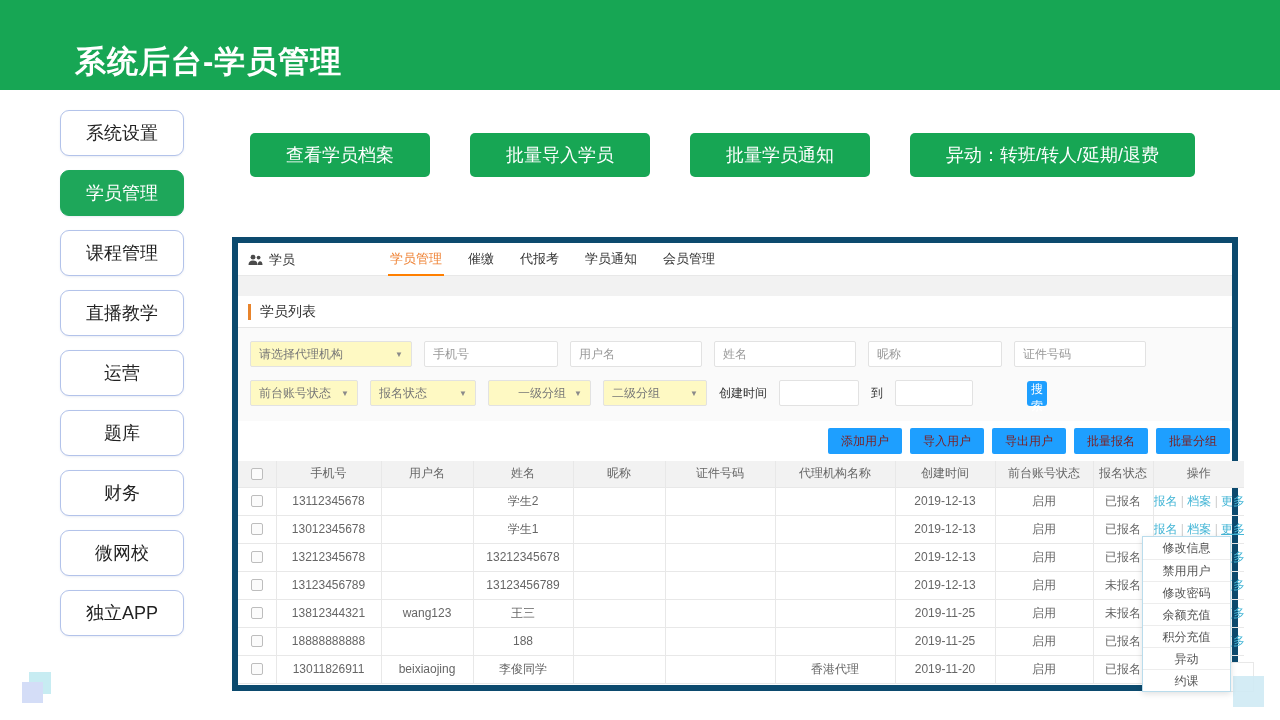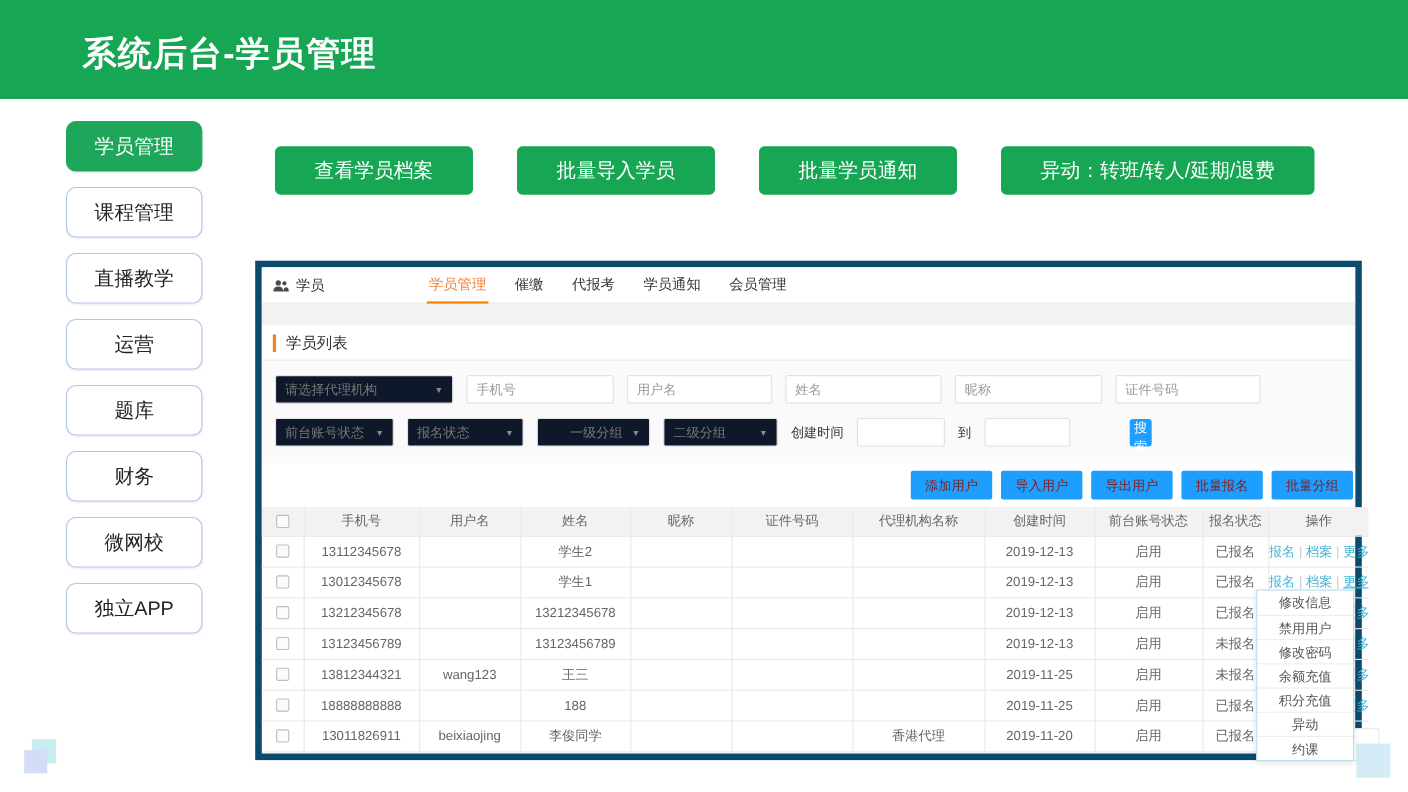--- a/index.html
+++ b/index.html
@@ -1,19 +1,19 @@
 <!DOCTYPE html>
 <html><head>
 <meta charset="utf-8">
 <style>
   * { margin:0; padding:0; box-sizing:border-box; }
   html,body { width:1280px; height:720px; overflow:hidden; background:#ffffff;
     font-family:"Liberation Sans","DejaVu Sans",sans-serif; }
   .topbar { position:absolute; left:0; top:0; width:1280px; height:90px; background:#17a654; }
-  .topbar h1 { position:absolute; left:75px; top:4px; line-height:90px; color:#fff;
+  .topbar h1 { position:absolute; left:75px; top:17px; line-height:90px; color:#fff;
     font-size:31px; font-weight:600; letter-spacing:1px; }
 
   
   .sidebar { position:absolute; left:60px; top:110px; width:124px; }
   .side-btn { height:46px; line-height:44px; margin-bottom:14px; background:#fff;
     border:1px solid #b3c3ea; border-radius:9px; text-align:center; font-size:18px;
     color:#222; cursor:pointer; box-shadow:0 1px 2px rgba(120,140,190,.15); }
   .side-btn.active { background:#1ea75a; border-color:#1ea75a; color:#fff; }
 
   
@@ -33,21 +33,21 @@
   .gray-gap { height:20px; background:#f2f2f2; }
   .section-title { height:32px; border-bottom:1px solid #e6e6e6; display:flex;
     align-items:center; padding-left:10px; background:#fff; }
   .orange-bar { width:3px; height:16px; background:#e8842c; margin-right:9px; }
   .section-title span.txt { font-size:14px; color:#333; }
 
   
   .filters { background:#fafafa; padding:13px 12px 15px 12px; }
   .f-row { display:flex; align-items:center; gap:12px; }
   .f-row + .f-row { margin-top:13px; }
-  .f-select { height:26px; background:#0f172a; border:1px solid #e2e2e2; border-radius:2px;
+  .f-select { height:26px; background:#fef9c3; border:1px solid #e2e2e2; border-radius:2px;
     display:flex; align-items:center; justify-content:space-between; padding:0 8px;
     font-size:12px; color:#777; cursor:pointer; }
   .f-select .caret { font-size:8px; color:#8a8a8a; margin-left:6px; }
   .f-input { height:26px; background:#fff; border:1px solid #e2e2e2; border-radius:2px;
     padding:0 8px; font-size:12px; color:#555; outline:none; }
   .f-input::placeholder { color:#999; }
   .f-label { font-size:12px; color:#333; white-space:nowrap; }
   .search-btn { width:20px; height:25px; background:#1e9fff; color:#fff; border:none;
     border-radius:3px; font-size:12px; cursor:pointer; margin-left:42px; }
 
@@ -87,20 +87,21 @@
   .d-cyan-r  { left:1233px; top:676px; width:31px; height:31px; background:#cfeaf4; opacity:.9; }
 </style>
 </head>
 <body>
 
 <header class="topbar">
   <h1>系统后台-学员管理</h1>
 </header>
 
 <nav class="sidebar">
+    <div class="side-btn">系统设置</div>
     <div class="side-btn active">学员管理</div>
     <div class="side-btn">课程管理</div>
     <div class="side-btn">直播教学</div>
     <div class="side-btn">运营</div>
     <div class="side-btn">题库</div>
     <div class="side-btn">财务</div>
     <div class="side-btn">微网校</div>
     <div class="side-btn">独立APP</div>
   </nav>
 

